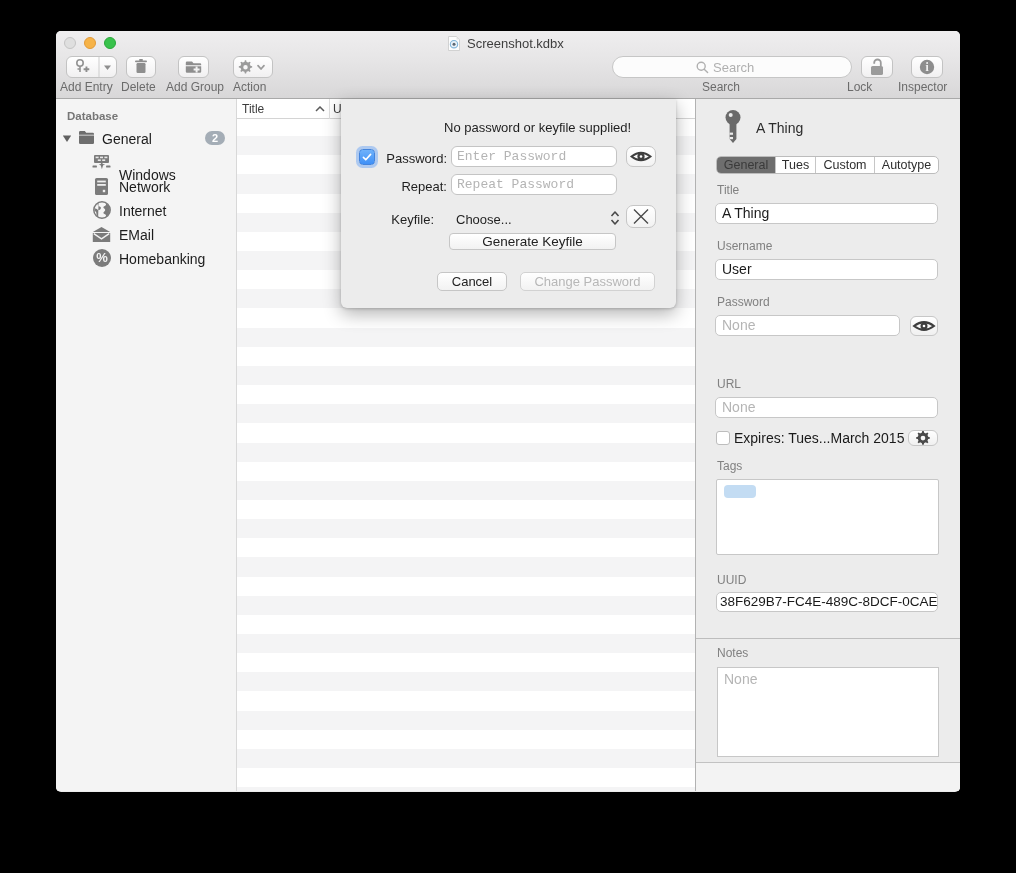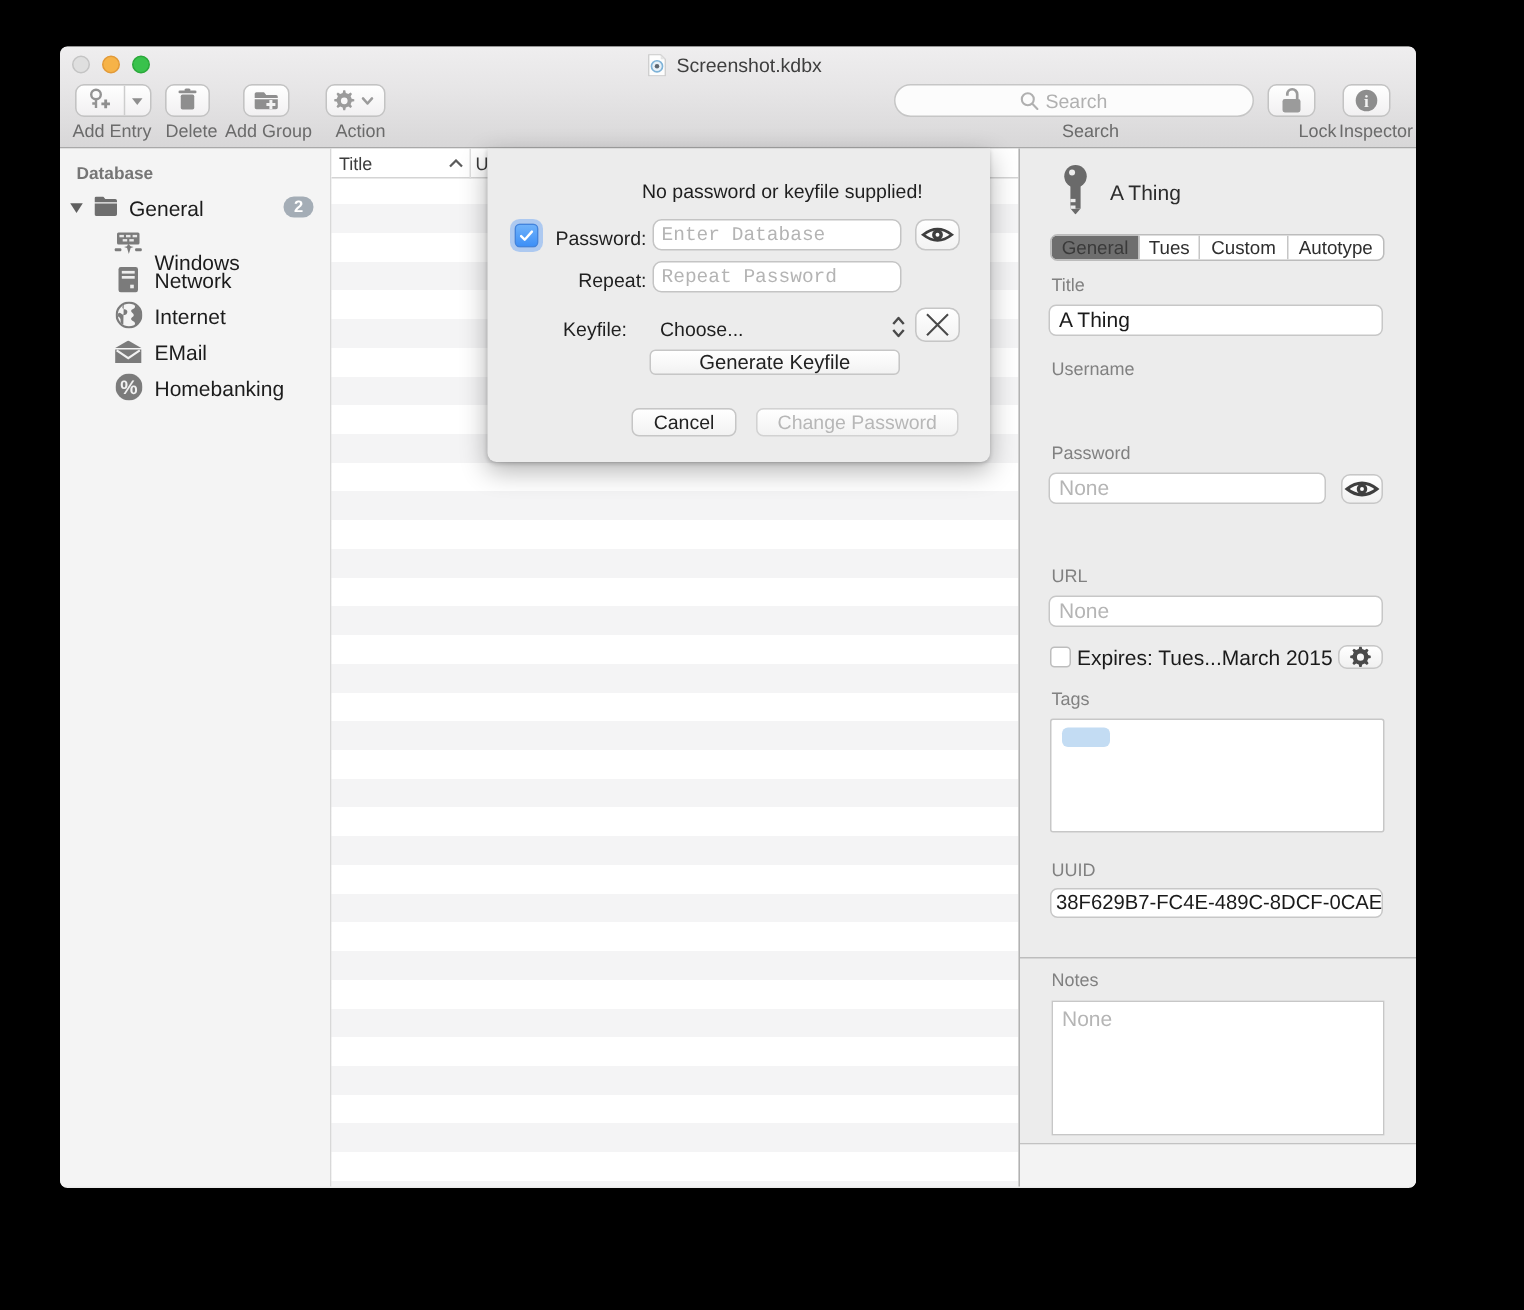--- a/index.html
+++ b/index.html
@@ -1,31 +1,31 @@
 <!DOCTYPE html>
 <html><head>
 <meta charset="utf-8">
 <style>
   * { margin:0; padding:0; box-sizing:border-box; }
   html,body { width:1016px; height:873px; background:#000; overflow:hidden;
     font-family:"Liberation Sans", sans-serif; }
-  #window { position:absolute; left:40px; top:31px; width:904px; height:760.5px;
+  #window { position:absolute; left:56px; top:31px; width:904px; height:760.5px;
     border-radius:5px; overflow:hidden; background:#ececec; }
   
   #toolbar { position:absolute; left:0; top:0; width:904px; height:68px;
     background:linear-gradient(180deg,#efeeef 0%,#e6e5e6 45%,#d8d7d8 100%);
     border-bottom:1px solid #a9a9a9; }
   .tl { position:absolute; top:6px; width:12px; height:12px; border-radius:50%; }
   #tl1 { left:8px;  background:#dfdfdf; border:1px solid #c4c4c4; }
   #tl2 { left:28px; background:#f6b348; border:1px solid #e29a38; }
   #tl3 { left:48px; background:#39c24c; border:1px solid #2aa83a; }
   #wtitle { position:absolute; left:411px; top:5px; font-size:13px; color:#3e3e3e; line-height:15px;}
   .tbtn { position:absolute; top:25px; height:22px; border:1px solid #c3c3c3; border-radius:6px;
     background:linear-gradient(180deg,#ffffff,#f1f0f1); }
-  .tlabel { position:absolute; top:49px; font-size:12px; color:#6b6b6b; text-align:right; white-space:nowrap; }
+  .tlabel { position:absolute; top:49px; font-size:12px; color:#6b6b6b; text-align:left; white-space:nowrap; }
   #searchf { position:absolute; left:556px; top:25px; width:240px; height:22px;
     border:1px solid #c6c6c6; border-radius:11px; background:#fcfcfc;
     color:#b0b0b0; font-size:13px; }
   
   #sidebar { position:absolute; left:0; top:68px; width:181px; height:692px;
     background:#f4f4f4; border-right:1px solid #d8d8d8; }
   .side-item { position:absolute; font-size:14px; color:#1c1c1c; line-height:16px; }
   
   #listhead { position:absolute; left:181px; top:68px; width:458px; height:20px;
     background:#fff; border-bottom:1px solid #d4d4d4; }
@@ -221,20 +221,21 @@
 
     <div style="position:absolute; left:20px; top:57px; width:223px; height:18px; border:1px solid #bcbcbc; border-radius:5px; background:#fff; font-size:12.5px; color:#2e2e2e; display:flex; overflow:hidden;">
       <div style="width:58px; background:#6e6e6e; color:#3a3a3a; text-align:center; line-height:17px;">General</div>
       <div style="width:40px; border-left:1px solid #c6c6c6; text-align:center; line-height:17px;">Tues</div>
       <div style="width:59px; border-left:1px solid #c6c6c6; text-align:center; line-height:17px;">Custom</div>
       <div style="flex:1; border-left:1px solid #c6c6c6; text-align:center; line-height:17px;">Autotype</div>
     </div>
     <div class="ilabel" style="left:21px; top:84px;">Title</div>
     <div class="ifield" style="left:19px; top:104px; width:223px; height:21px;">A Thing</div>
     <div class="ilabel" style="left:21px; top:140px;">Username</div>
+    <div class="ifield" style="left:19px; top:160px; width:223px; height:21px;">User</div>
     <div class="ilabel" style="left:21px; top:196px;">Password</div>
     <div class="ifield" style="left:19px; top:216px; width:185px; height:21px;"><span class="ph">None</span></div>
     <div class="ibtn" style="left:214px; top:217px; width:28px; height:20px;">
       <svg width="26" height="18" viewBox="0 0 26 18" style="display:block">
         <path d="M3 9 Q13 1.2 23 9 Q13 16.8 3 9 z" fill="none" stroke="#3e3e3e" stroke-width="2"></path>
         <circle cx="13" cy="9" r="3.5" fill="#3e3e3e"></circle>
         <circle cx="13" cy="9" r="1.3" fill="#fff"></circle>
       </svg>
     </div>
     <div class="ilabel" style="left:21px; top:278px;">URL</div>
@@ -264,21 +265,21 @@
 
   <div id="dialog">
     <div style="position:absolute; left:103px; top:21px; font-size:13px; color:#1f1f1f; white-space:nowrap;">No password or keyfile supplied!</div>
 
     <div style="position:absolute; left:18px; top:50px; width:16px; height:16px; border-radius:3.5px; background:linear-gradient(180deg,#6fb2fa,#3e90f7); border:1px solid #4384dd; box-shadow:0 0 0 3px rgba(140,183,242,0.65);">
       <svg width="14" height="14" viewBox="0 0 14 14" style="display:block">
         <path d="M3.4 7.4 L5.8 9.8 L10.6 4.4" fill="none" stroke="#fff" stroke-width="1.6" stroke-linecap="round" stroke-linejoin="round"></path>
       </svg>
     </div>
     <div style="position:absolute; left:0px; top:52px; width:106px; text-align:right; font-size:13px; color:#1f1f1f;">Password:</div>
-    <div class="dfield" style="left:110px; top:47px; width:166px; height:21px;">Enter Database</div>
+    <div class="dfield" style="left:110px; top:47px; width:166px; height:21px;">Enter Password</div>
     <div class="dbtn" style="left:285px; top:47px; width:30px; height:21px; border-radius:7px;">
       <svg width="28" height="19" viewBox="0 0 28 19" style="display:block">
         <path d="M4.5 9.5 Q14 2 23.5 9.5 Q14 17 4.5 9.5 z" fill="none" stroke="#3e3e3e" stroke-width="1.9"></path>
         <circle cx="14" cy="9.5" r="3.6" fill="#3e3e3e"></circle>
         <circle cx="14" cy="9.5" r="1.3" fill="#fff"></circle>
       </svg>
     </div>
     <div style="position:absolute; left:0px; top:80px; width:106px; text-align:right; font-size:13px; color:#1f1f1f;">Repeat:</div>
     <div class="dfield" style="left:110px; top:75px; width:166px; height:21px;">Repeat Password</div>
     <div style="position:absolute; left:0px; top:113px; width:93px; text-align:right; font-size:13px; color:#1f1f1f;">Keyfile:</div>

